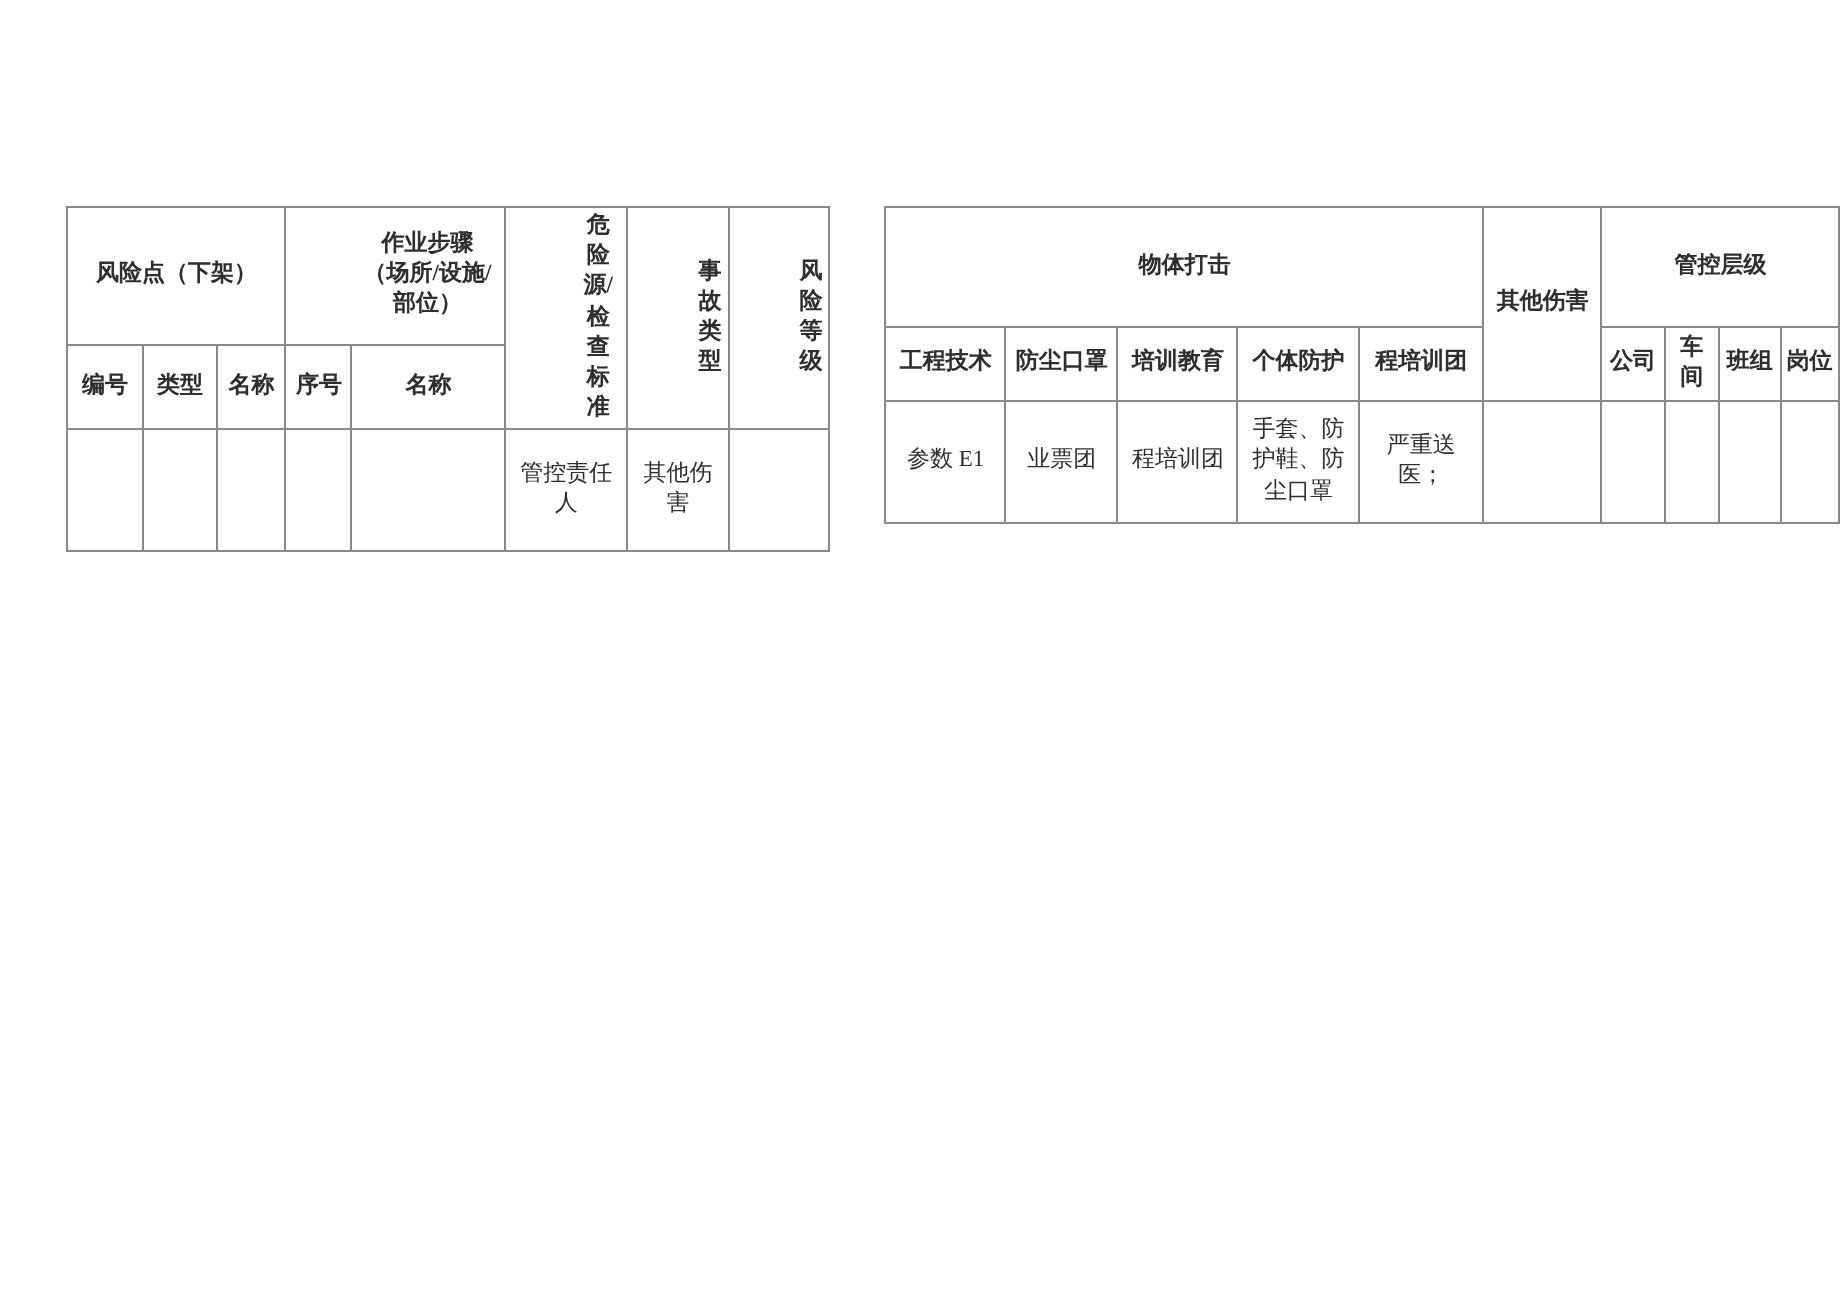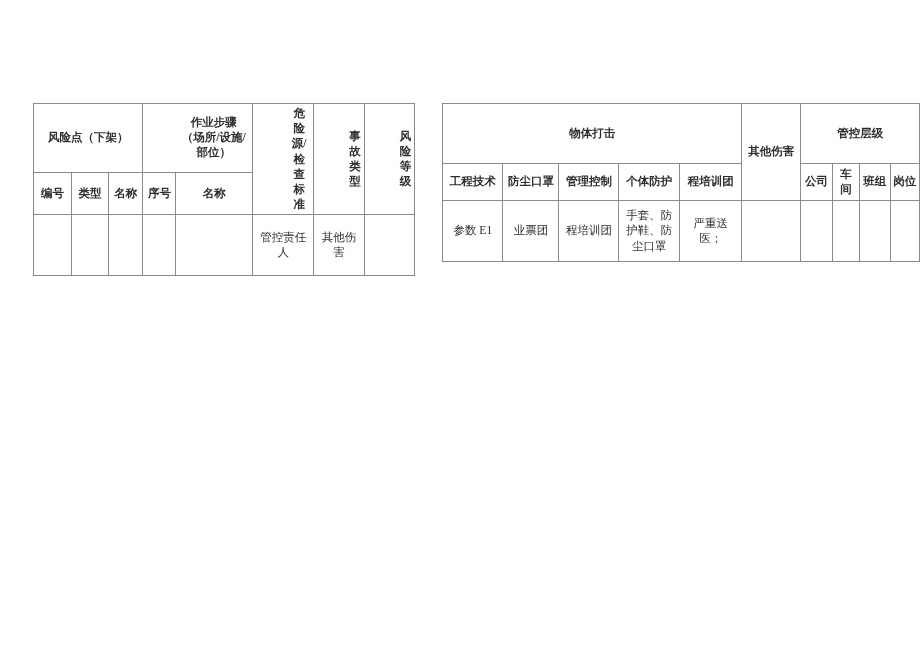--- a/index.html
+++ b/index.html
@@ -142,21 +142,21 @@
       </colgroup>
       <tbody>
         <tr class="h-row1">
           <td class="hdr" colspan="5">物体打击</td>
           <td class="hdr" rowspan="2">其他伤害</td>
           <td class="hdr" colspan="4">管控层级</td>
         </tr>
         <tr class="h-row2">
           <td class="hdr">工程技术</td>
           <td class="hdr">防尘口罩</td>
-          <td class="hdr">管理控制</td>
+          <td class="hdr">培训教育</td>
           <td class="hdr">个体防护</td>
           <td class="hdr">程培训团</td>
           <td class="hdr">公司</td>
           <td class="hdr">车间</td>
           <td class="hdr">班组</td>
           <td class="hdr">岗位</td>
         </tr>
         <tr class="h-row3">
           <td class="data top-align">参数 E1</td>
           <td class="data top-align">业票团</td>

